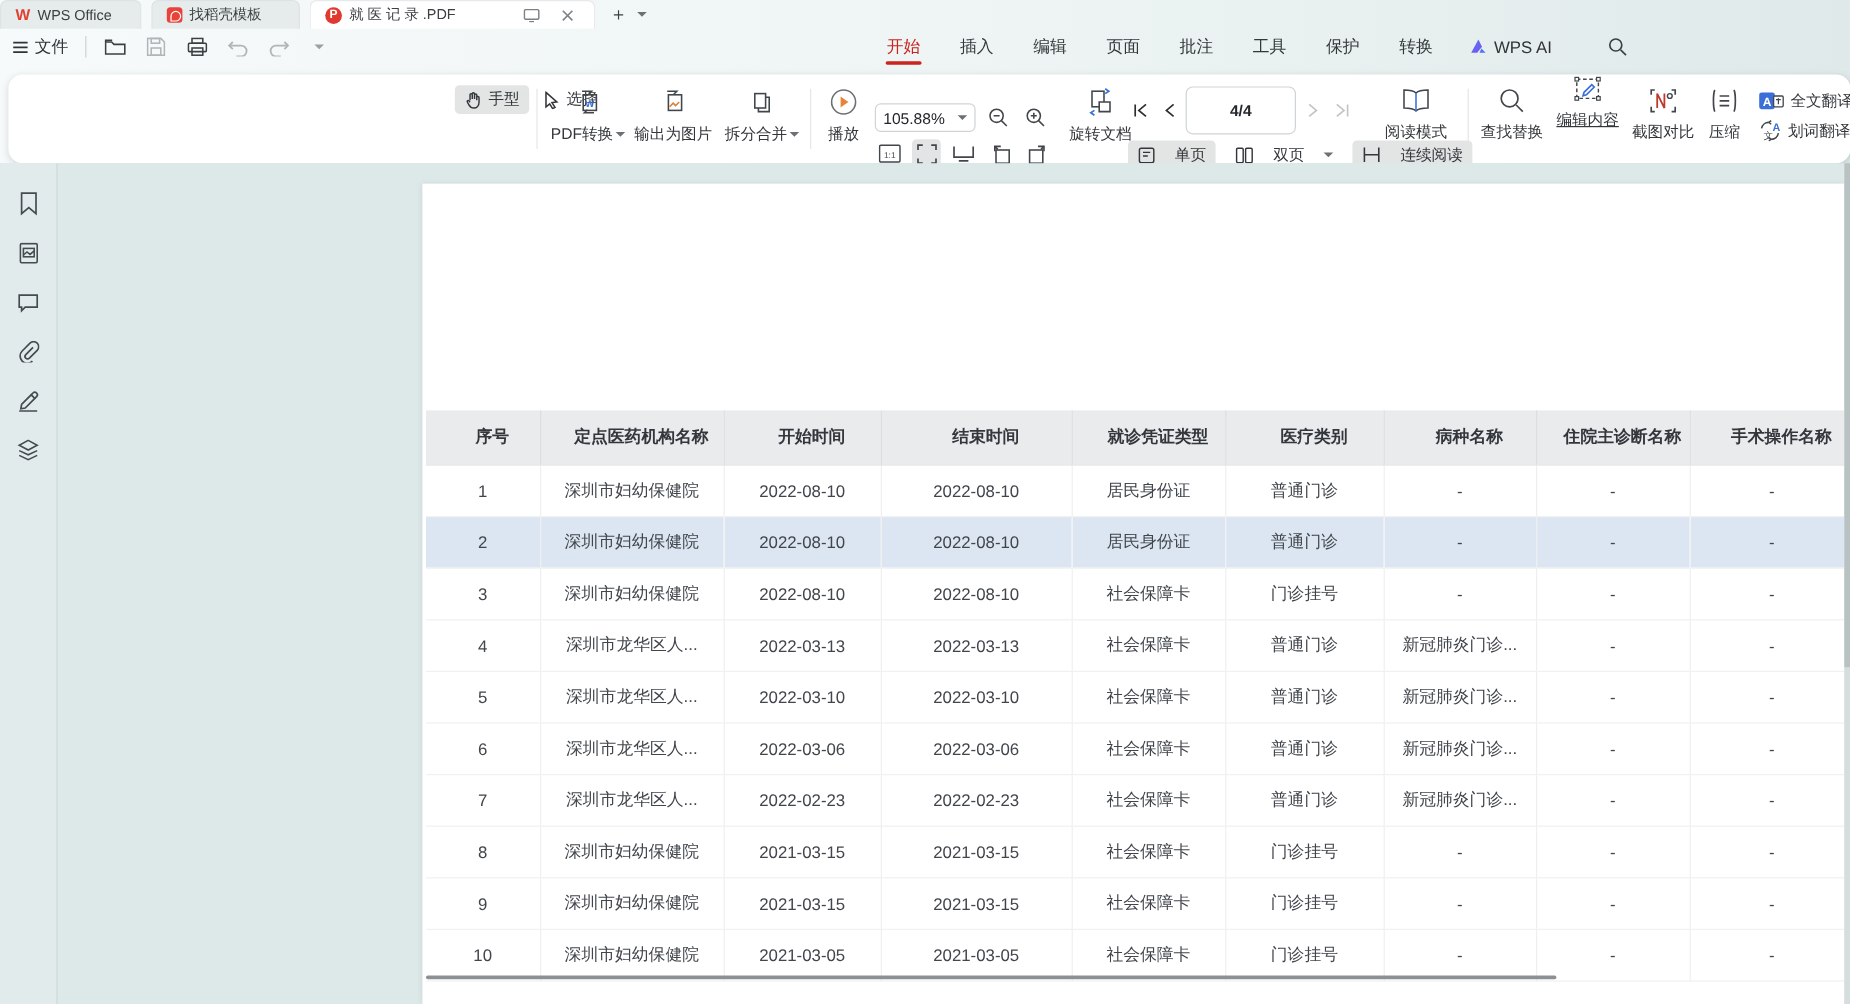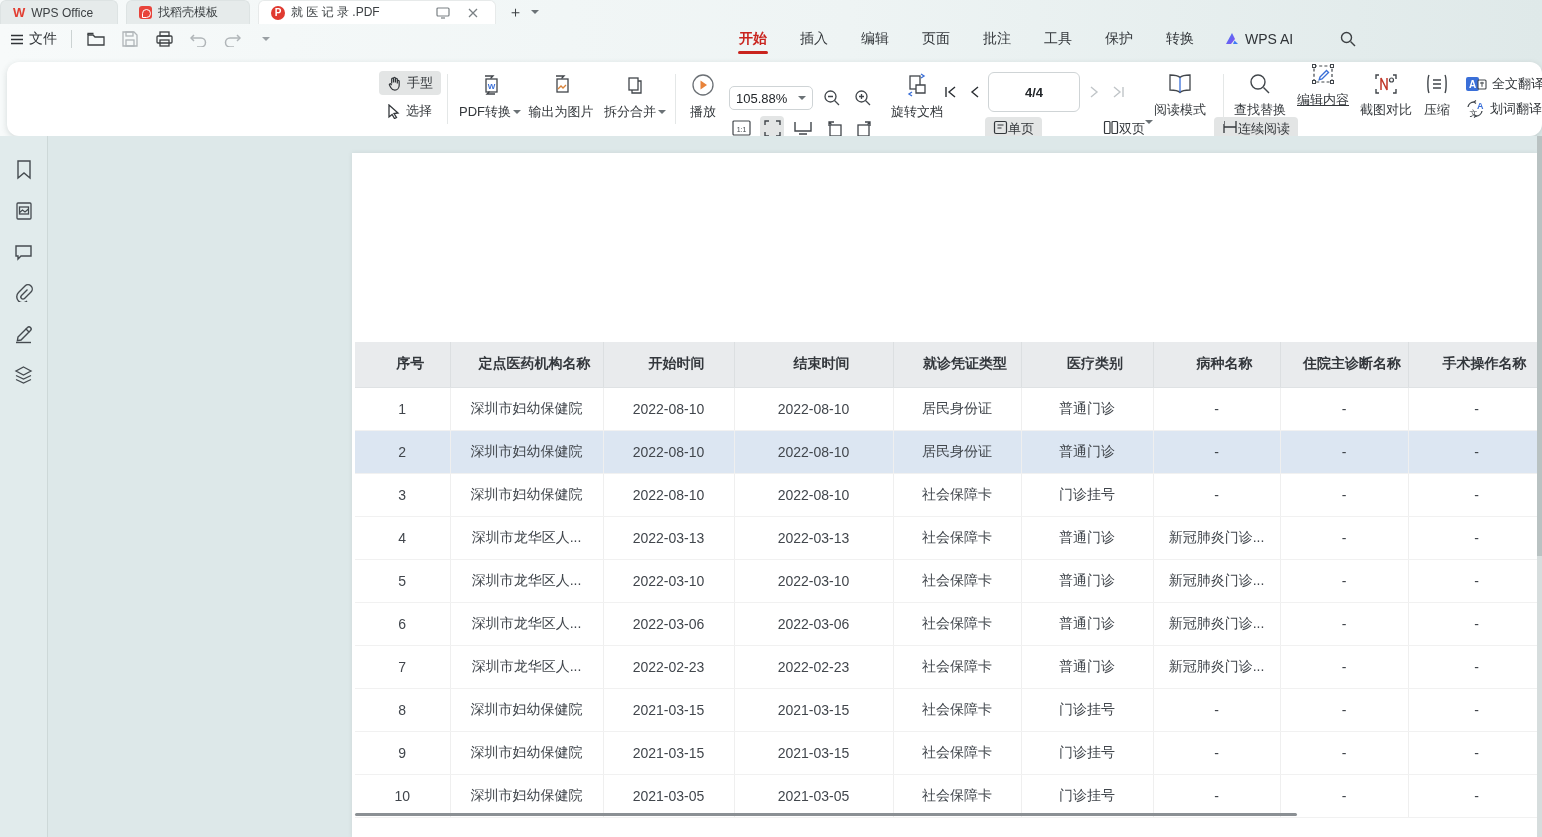--- a/index.html
+++ b/index.html
@@ -24,44 +24,44 @@
 
   
   .menubar { position:absolute; top:20px; left:0; right:0; height:38px;padding-left:12px; }
   .file-cluster { position:absolute; left:10px; top:0; height:38px; display:flex; align-items:center; gap:14px; }
   .file-btn { display:flex; align-items:center; gap:5px; font-size:14px; color:#2f3337; }
   .vdiv { width:1px; height:18px; background:#ccd3d3; }
   .qicon { width:20px; height:20px; display:flex; align-items:center; justify-content:center; }
   .qicon svg { display:block; }
   .menu-tabs { position:absolute; left:736px; top:0; height:38px; display:flex; align-items:center; gap:27px; }
   .menu-tab { font-size:14px; color:#33373b; padding:8px 3px; position:relative; }
-  .menu-tab.active { color:#c9241e; font-weight:bold; }
+  .menu-tab.active { color:#c9241e; font-weight:normal; }
   .menu-tab.active::after { content:""; position:absolute; left:2px; right:2px; bottom:2px; height:3px; background:#c9241e; border-radius:2px; }
   .wpsai { display:flex; align-items:center; gap:5px; font-size:14px; color:#2f3337; }
   .searchbtn { margin-left:18px; }
 
   
   .toolbar { position:absolute; top:62px; left:7px; right:0; height:74px; background:#ffffff; border-radius:12px; box-shadow:0 2px 6px rgba(60,80,80,.18); }
   .tb-abs { position:absolute; }
   .tool-sep { position:absolute; top:12px; width:1px; height:50px; background:#e4e7e7; }
-  .stackcol { display:flex; flex-direction:column; gap:4px; }
+  .stackcol { display:flex; flex-direction:row; gap:4px; }
   .minibtn { display:flex; align-items:center; gap:5px; font-size:13px; color:#33373b; padding:3px 8px; border-radius:4px; }
   .minibtn.sel { background:#e3e5e5; }
   .bigbtn { display:flex; flex-direction:column; align-items:center; gap:5px; font-size:13px; color:#33373b; }
   .bigbtn .lbl { display:flex; align-items:center; gap:2px; white-space:nowrap; }
   .zoombox { display:flex; align-items:center; justify-content:space-between; width:84px; height:24px; border:1px solid #cfd4d6; border-radius:5px; padding:0 6px; background:#fff; }
   .zoombox input { width:58px; border:none; outline:none; font-size:13px; color:#23272b; font-family:inherit; background:transparent; }
   .iconrow { display:flex; align-items:center; gap:7px; }
   .sqicon { width:24px; height:24px; display:flex; align-items:center; justify-content:center; border-radius:4px; }
   .sqicon.sel { background:#e3e5e5; }
   .pagebox { width:92px; height:40px; border:1px solid #cfd4d6; border-radius:6px; background:#fff; display:flex; align-items:center; justify-content:center; }
   .pagebox input { width:80px; text-align:center; border:none; outline:none; font-size:13px; font-weight:bold; color:#23272b; font-family:inherit; background:transparent; }
   .navarrow { width:20px; height:24px; display:flex; align-items:center; justify-content:center; }
   .pillrow { display:flex; align-items:center; gap:8px; }
-  .pill { display:flex; gap:0; font-size:13px; color:#33373b; padding:3px 8px; border-radius:4px;margin-left:45px; }
+  .pill { display:flex; align-items:center; gap:16px; font-size:13px; color:#33373b; padding:3px 8px; border-radius:4px; }
   .pill.sel { background:#e3e5e5; }
   .inline-two { display:flex; flex-direction:column; gap:7px; }
   .inlbtn { display:flex; align-items:center; gap:5px; font-size:13px; color:#33373b; white-space:nowrap; }
 
   
   .canvas { position:absolute; top:136px; left:0; right:0; bottom:0; background:#dde8e9; }
   .side-strip { position:absolute; left:0; top:0; bottom:0; width:48px; background:#e1ebec; border-right:1px solid #cdd8d8; display:flex; flex-direction:column; align-items:center; padding-top:22px; gap:17px; }
   .side-btn { width:24px; height:24px; display:flex; align-items:center; justify-content:center; }
   .page { position:absolute; left:352px; top:17px; width:1185px; bottom:0; background:#ffffff; box-shadow:0 0 5px rgba(0,0,0,.08); }
   .vscroll { position:absolute; right:0; top:0; bottom:0; width:5px; background:#d6dddd; }

